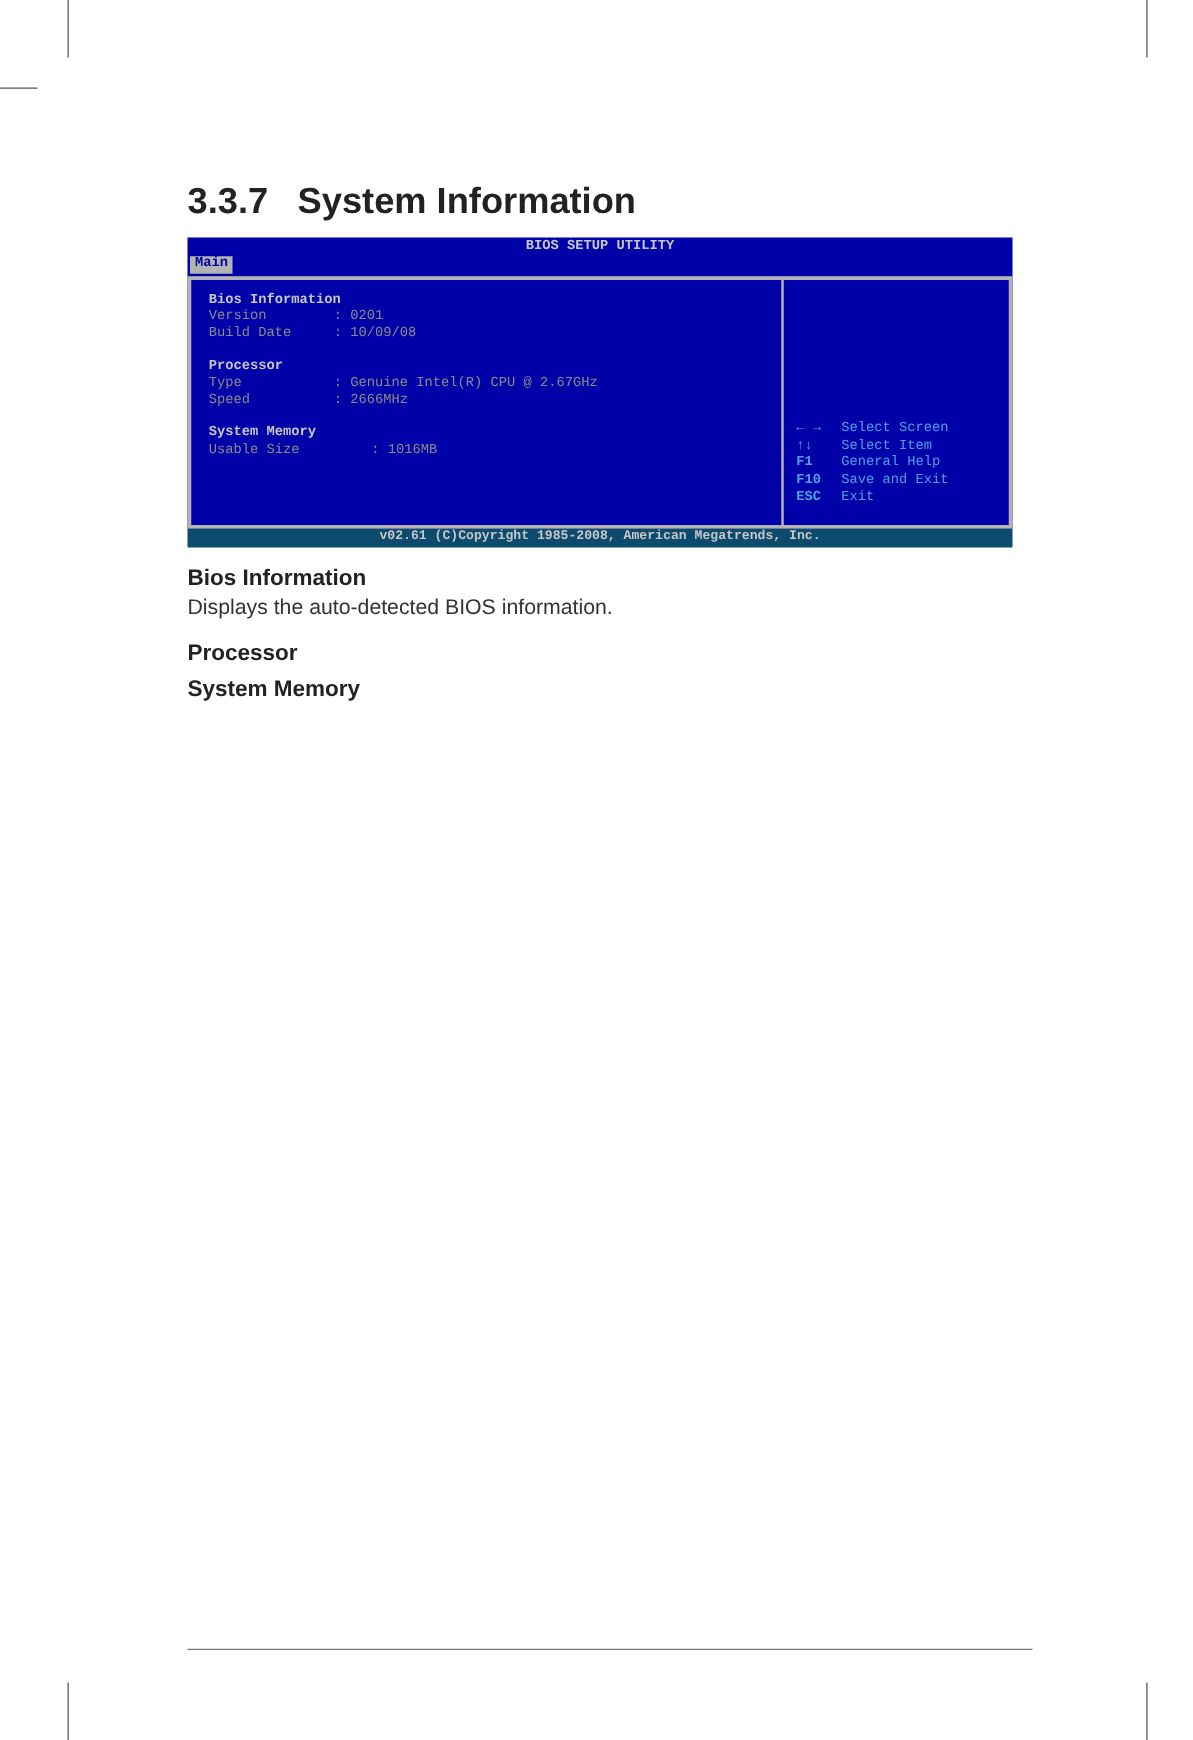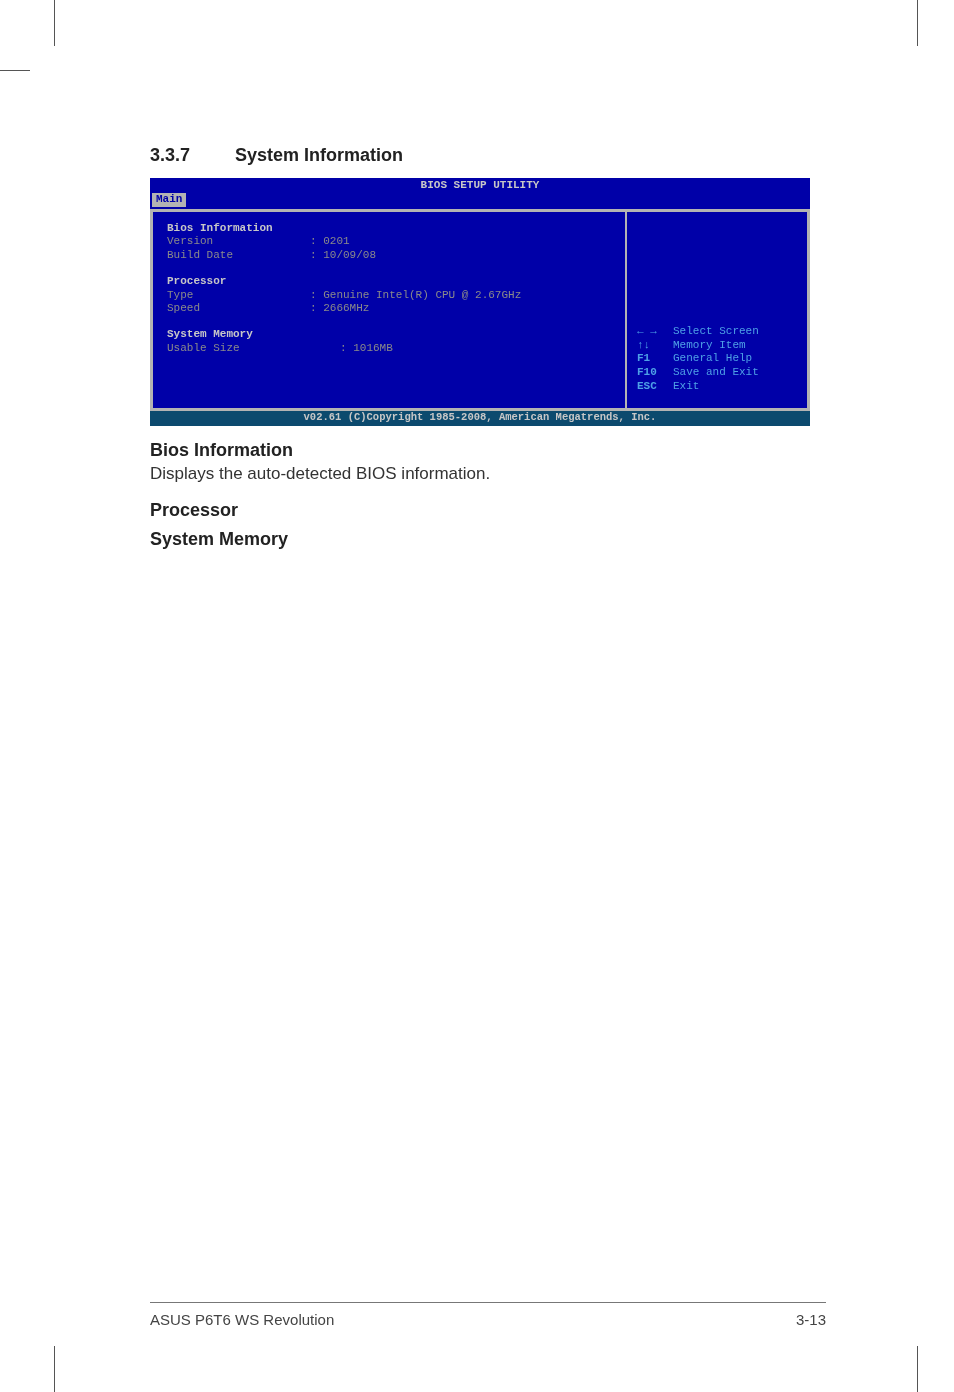--- a/index.html
+++ b/index.html
@@ -18,21 +18,21 @@
   .crop-bl { position: absolute; left: 54px; bottom: 0; width: 1px; height: 46px; background: #555; }
 
   .page {
     position: absolute;
     left: 150px;
     top: 145px;
     width: 676px;
   }
   .section-heading {
     font-weight: bold;
-    font-size: 18px;
+    font-size: 29px;
     color: #222;
     margin-bottom: 12px;
   }
   .section-number { display: inline-block; width: 80px; }
   .body-text {
     font-family: Arial, Helvetica, sans-serif;
     font-size: 17px;
     color: #333;
     line-height: 1.45;
     margin-bottom: 6px;
@@ -88,21 +88,21 @@
   .bios-nav {
     position: absolute;
     bottom: 14px;
     left: 10px;
     right: 10px;
   }
   .bios-nav-row { display: flex; }
   .bios-nav-key { width: 36px; font-weight: bold; }
   .bios-block { margin-bottom: 12px; }
   .bios-label-head { color: #c7c7c7; font-weight: bold; }
-  .bios-row { display: flex; gap: 43px; }
+  .bios-row { display: flex; }
   .bios-key { width: 100px; }
   .bios-val { flex: 1; }
   .bios-footer {
     background: #0c4a6e;
     color: #c7c7c7;
     text-align: center;
     font-weight: bold;
     padding: 0 0 2px 0;
     font-size: 10.5px;
   }
@@ -188,21 +188,21 @@
       </div>
       <div class="bios-right">
         <div style="height:120px"></div>
         <div class="bios-nav">
           <div class="bios-nav-row">
             <span class="bios-nav-key">← →</span>
             <span>Select Screen</span>
           </div>
           <div class="bios-nav-row">
             <span class="bios-nav-key">↑↓</span>
-            <span>Memory Item</span>
+            <span>Select Item</span>
           </div>
           <div class="bios-nav-row">
             <span class="bios-nav-key">F1</span>
             <span>General Help</span>
           </div>
           <div class="bios-nav-row">
             <span class="bios-nav-key">F10</span>
             <span>Save and Exit</span>
           </div>
           <div class="bios-nav-row">
@@ -219,17 +219,13 @@
   <div class="sub-p">Displays the auto-detected BIOS information.</div>
 
   <div class="sub-h">Processor</div>
 
   <div class="sub-h">System Memory</div>
 
 </div>
 
 <div class="footer-area">
   <div class="footer-rule"></div>
-  <div class="footer-row">
-    <span>ASUS P6T6 WS Revolution</span>
-    <span>3-13</span>
-  </div>
 </div>
 
 </body></html>

